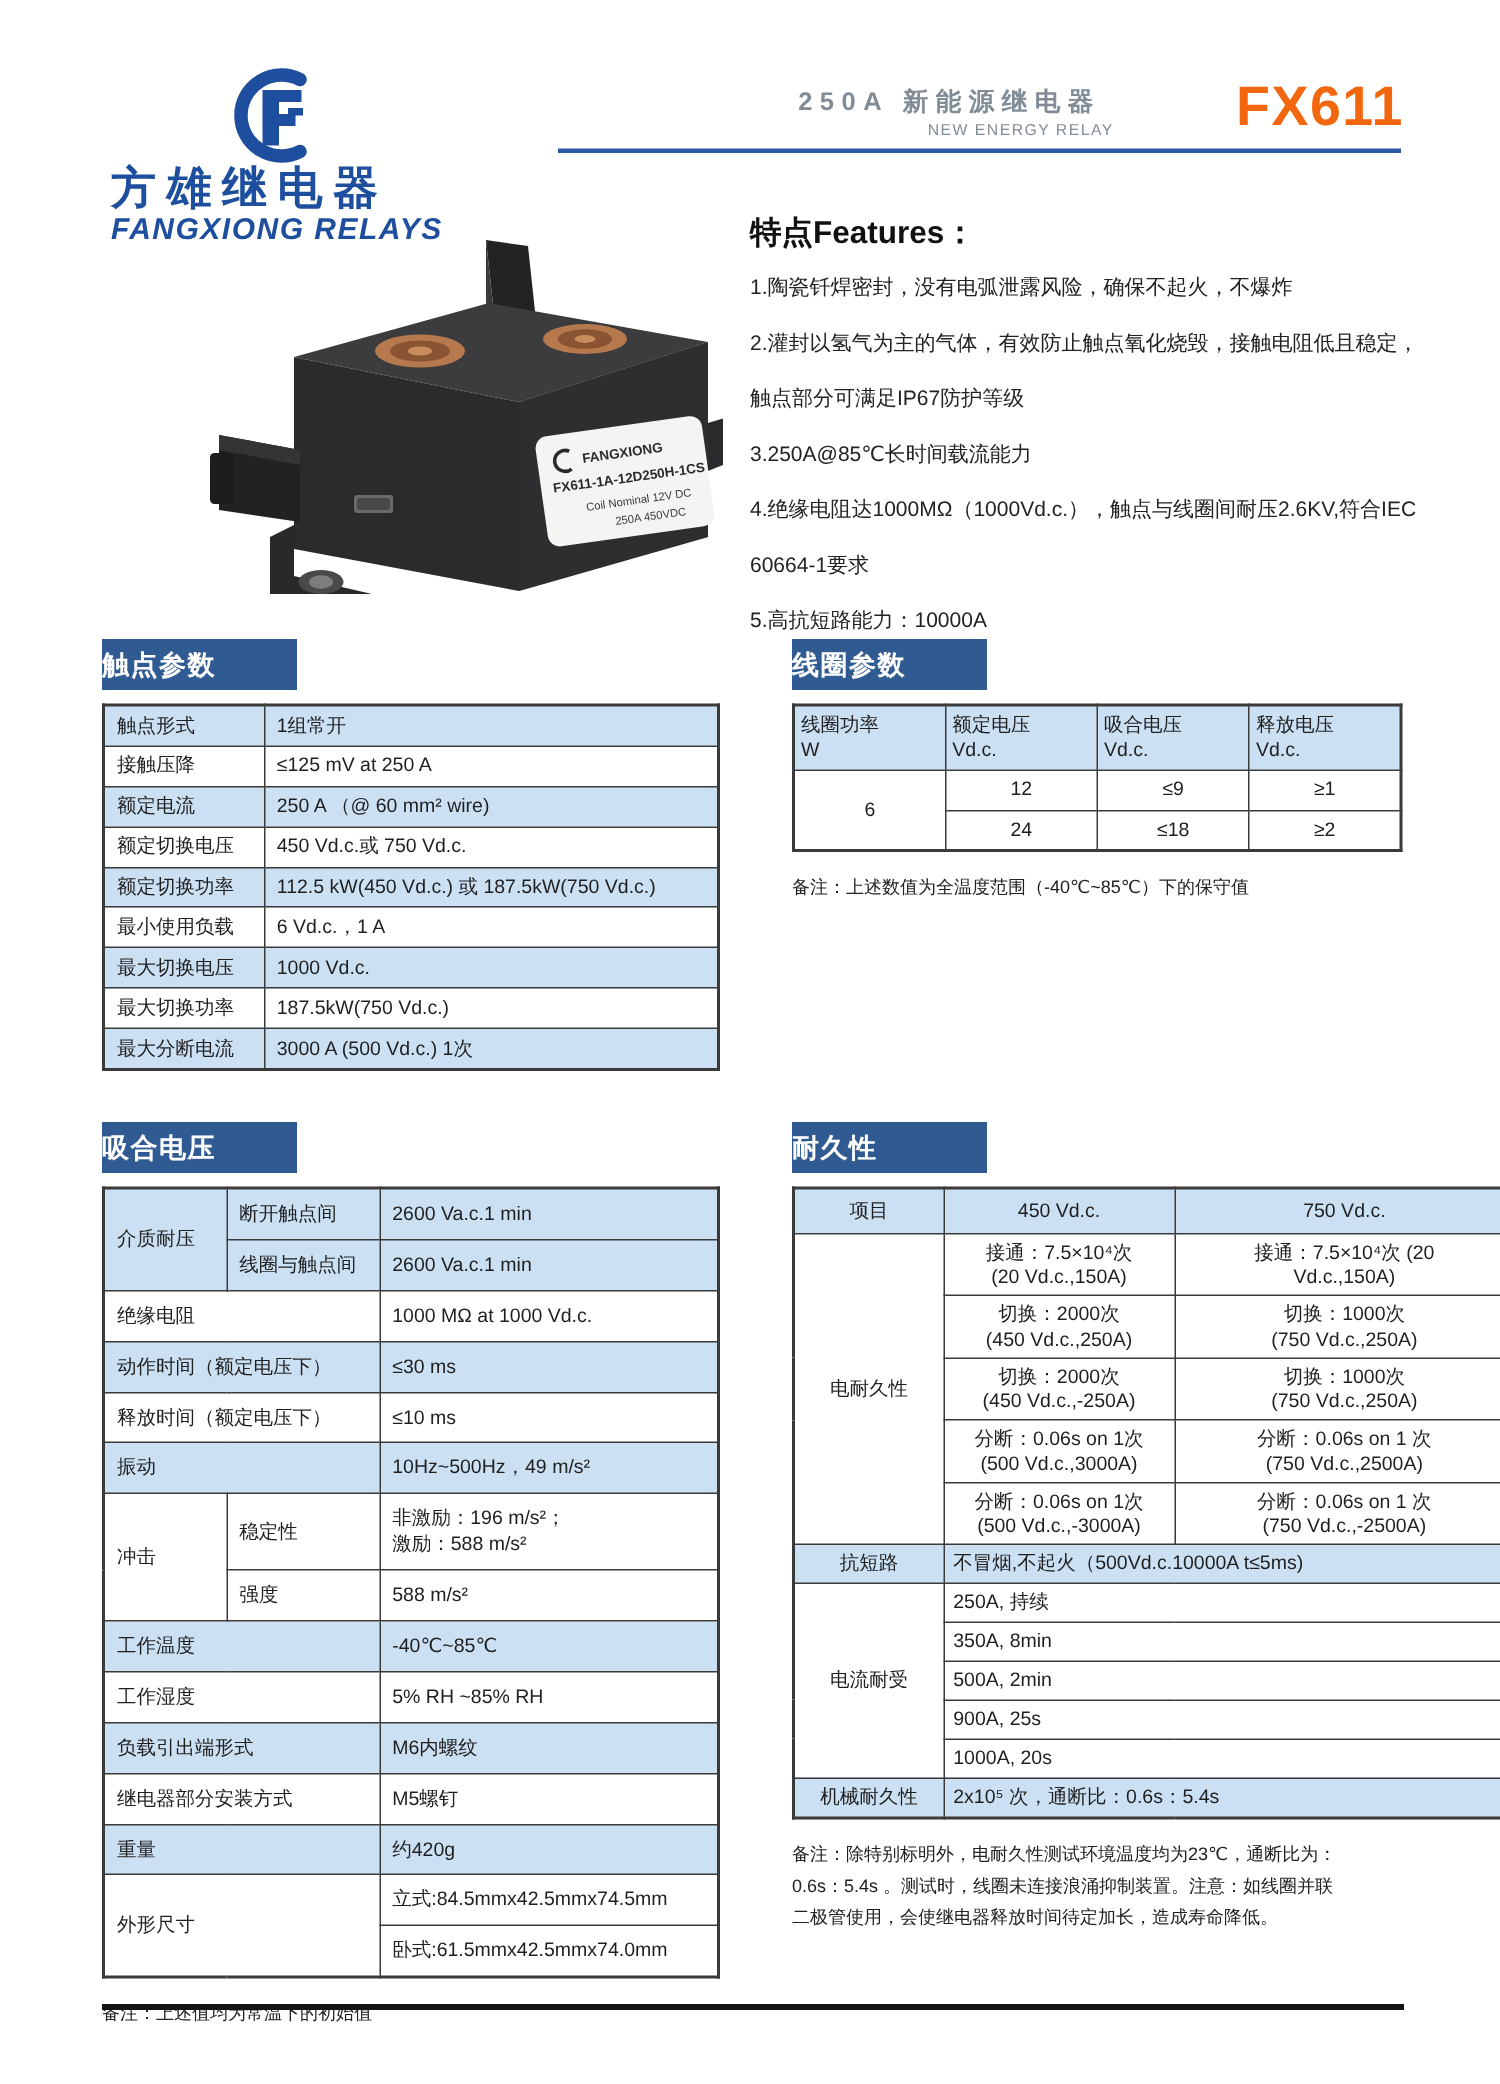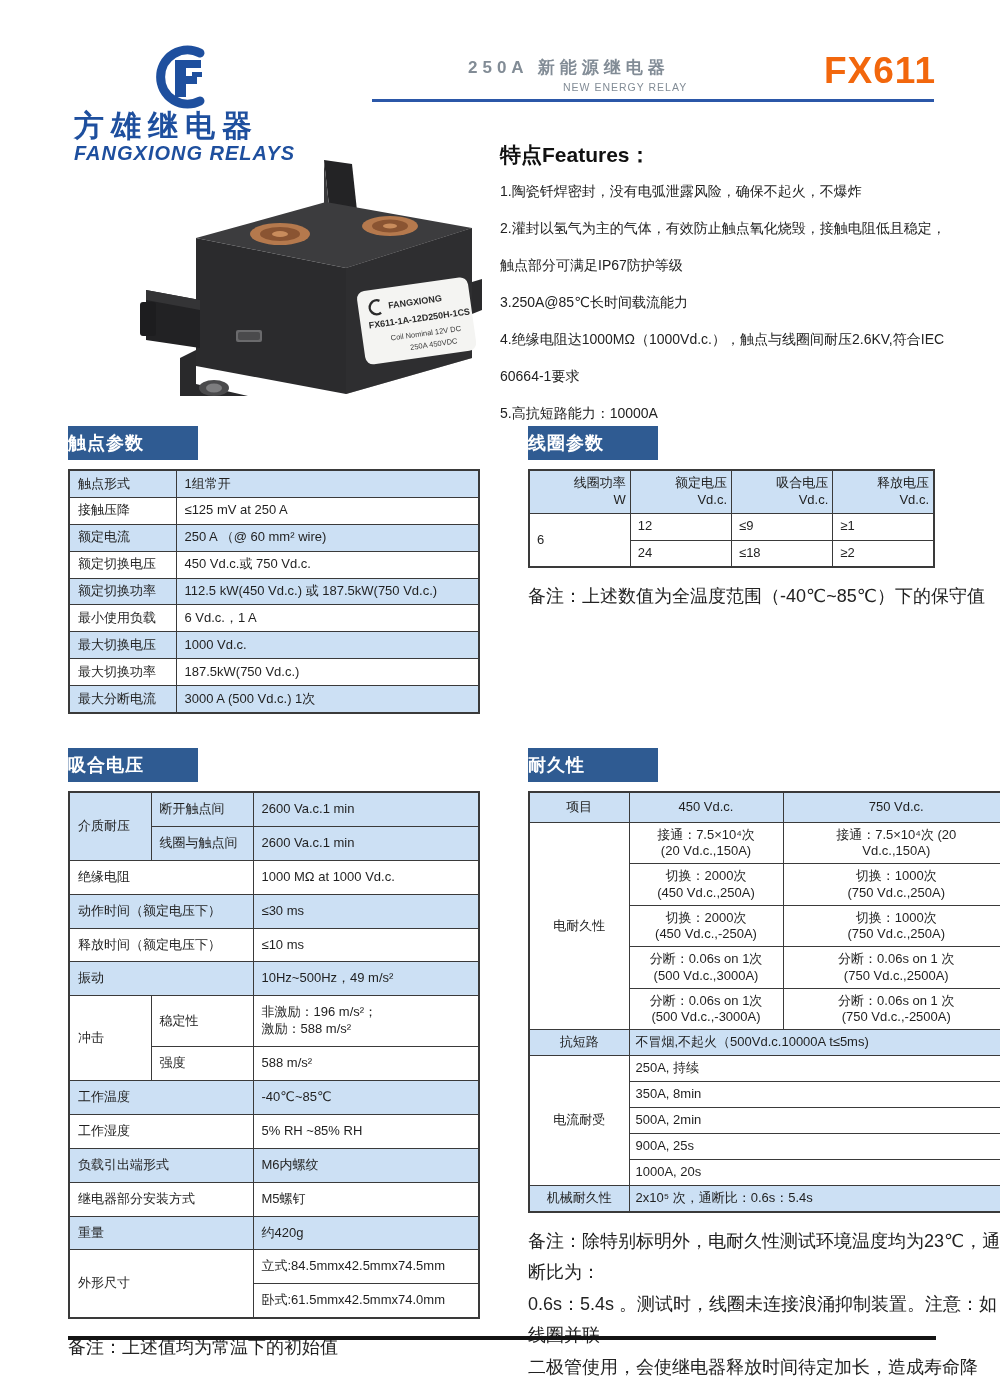--- a/index.html
+++ b/index.html
@@ -5,21 +5,21 @@
   * { margin:0; padding:0; box-sizing:border-box; }
   body { background:#9a9a9a; font-family:"Liberation Sans","DejaVu Sans",sans-serif; }
   .page { position:relative; width:1000px; height:1389px; background:#ffffff; margin:0 auto; overflow:hidden; color:#1f1f1f; }
 
   
   .logo { position:absolute; left:66px; top:44px; display:flex; align-items:center;flex-direction:column; }
   .logo-mark { width:66px; height:66px; }
   .logo-text { margin-left:8px; color:#1E4F9E; }
   .logo-cn { font-size:30px; font-weight:bold; letter-spacing:7px; line-height:1.05; }
   .logo-en { font-size:20px; font-weight:bold; font-style:italic; letter-spacing:1px; }
-  .hdr-center { position:absolute; left:468px; top:56px; width:290px; text-align:left; color:#828C96; }
+  .hdr-center { position:absolute; left:488px; top:56px; width:290px; text-align:center; color:#828C96; }
   .hdr-title { font-size:17px; font-weight:bold; letter-spacing:5px; white-space:nowrap; }
   .hdr-sub { font-size:10.5px; letter-spacing:1px; margin-top:2px; padding-left:95px; white-space:nowrap; }
   .hdr-model { position:absolute; right:64px; top:50px; font-size:37px; font-weight:bold; color:#F2670D; letter-spacing:1px; }
   .hdr-line { position:absolute; left:372px; top:99px; width:562px; height:3px; background:#2B57A8; }
 
   
   .features { position:absolute; left:500px; top:141px; width:455px; }
   .features h2 { font-size:21px; font-weight:bold; color:#111; margin-bottom:4px; }
   .feat { font-size:14px; line-height:37px; color:#222; }
 
@@ -40,37 +40,37 @@
   td, th { border:1px solid #3a3a3a; padding:5px 8px; font-weight:normal; text-align:left; line-height:1.3; }
   .blue { background:#CCE0F4; }
   .ctr { text-align:center; }
   .pre { white-space:pre-line; }
 
   
   .t-contact td:first-child { width:107px; }
   .t-contact td { padding:4.5px 8px; }
 
   
-  .t-coil th { text-align:right; padding:4px 4px; }
-  .t-coil td { text-align:left; padding:4px 7px; height:27px; }
+  .t-coil th { text-align:left; padding:4px 4px; }
+  .t-coil td { text-align:center; padding:4px 17px; height:27px; }
   .unit { display:block; font-weight:normal; }
 
   
   .t-perf .c1 { width:82px; }
   .t-perf .c2 { width:102px; }
   .t-perf td { padding:8px 8px; }
 
   
   .t-dur .c1 { width:100px; }
   .t-dur .c2 { width:154px; }
   .t-dur td { padding:4px 6px; }
   .t-dur .elec { text-align:center; line-height:1.25; }
   .t-dur th { text-align:center; padding:6px 4px; }
 
-  .note { font-size:18px; color:#222; margin-top:13px; line-height:1.75; white-space:pre-line; }
+  .note { font-size:12px; color:#222; margin-top:13px; line-height:1.75; white-space:pre-line; }
   .nowrap { white-space:nowrap; }
 
   .bottom-rule { position:absolute; left:68px; top:1336px; width:868px; height:4px; background:#141414; }
 </style>
 </head>
 <body>
 
 <div class="page">
 
   <div class="logo">

